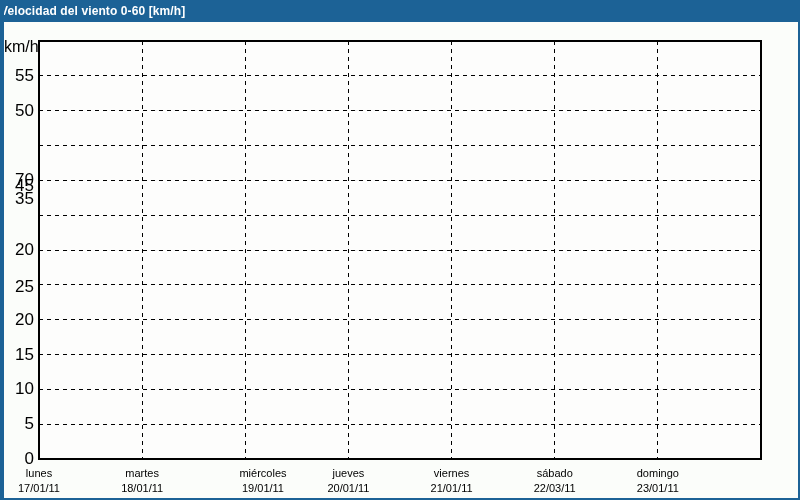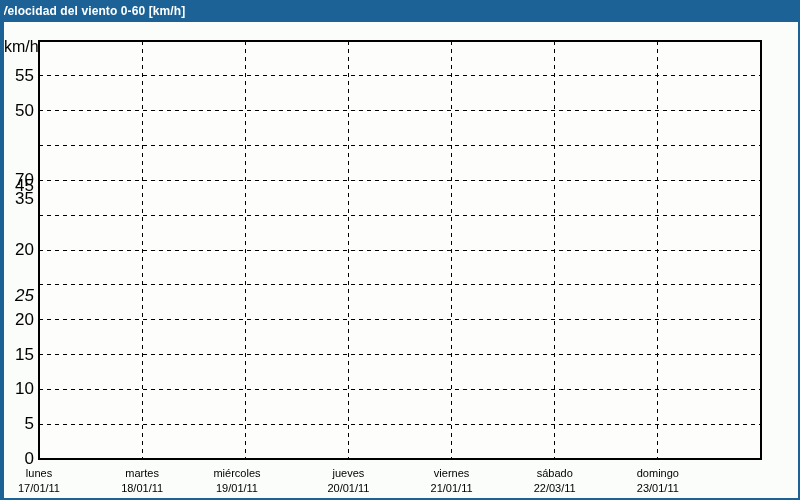--- a/index.html
+++ b/index.html
@@ -73,38 +73,38 @@
     <rect x="39" y="41" width="722" height="418" fill="none" stroke="#000000" stroke-width="2"></rect>
   </svg>
 
 <div class="unit">km/h</div>
 <div id="ylabels">
     <div class="ylab" style="top: 452px;">0</div>
     <div class="ylab" style="top: 417.167px;">5</div>
     <div class="ylab" style="top: 382.333px;">10</div>
     <div class="ylab" style="top: 347.5px;">15</div>
     <div class="ylab" style="top: 312.667px;">20</div>
-    <div class="ylab" style="top: 289px; font-style: italic;">25</div>
+    <div class="ylab" style="top: 280px;">25</div>
     <div class="ylab" style="top: 243px;">20</div>
     <div class="ylab" style="top: 192px;">35</div>
     <div class="ylab" style="top: 173.333px;">70</div>
     <div class="ylab" style="top: 138.5px; margin-top: 40px;">45</div>
     <div class="ylab" style="top: 103.667px;">50</div>
     <div class="ylab" style="top: 68.8333px;">55</div>
   </div>
 <div id="xlabels">
     <div class="xlab" style="left: -13px;">
       <span>lunes</span>
       <span>17/01/11</span>
     </div>
     <div class="xlab" style="left: 90.1429px;">
       <span>martes</span>
       <span>18/01/11</span>
     </div>
-    <div class="xlab" style="left: 185px;">
+    <div class="xlab" style="left: 211px;">
       <span>miércoles</span>
       <span>19/01/11</span>
     </div>
     <div class="xlab" style="left: 296.429px;">
       <span>jueves</span>
       <span>20/01/11</span>
     </div>
     <div class="xlab" style="left: 399.571px;">
       <span>viernes</span>
       <span>21/01/11</span>

